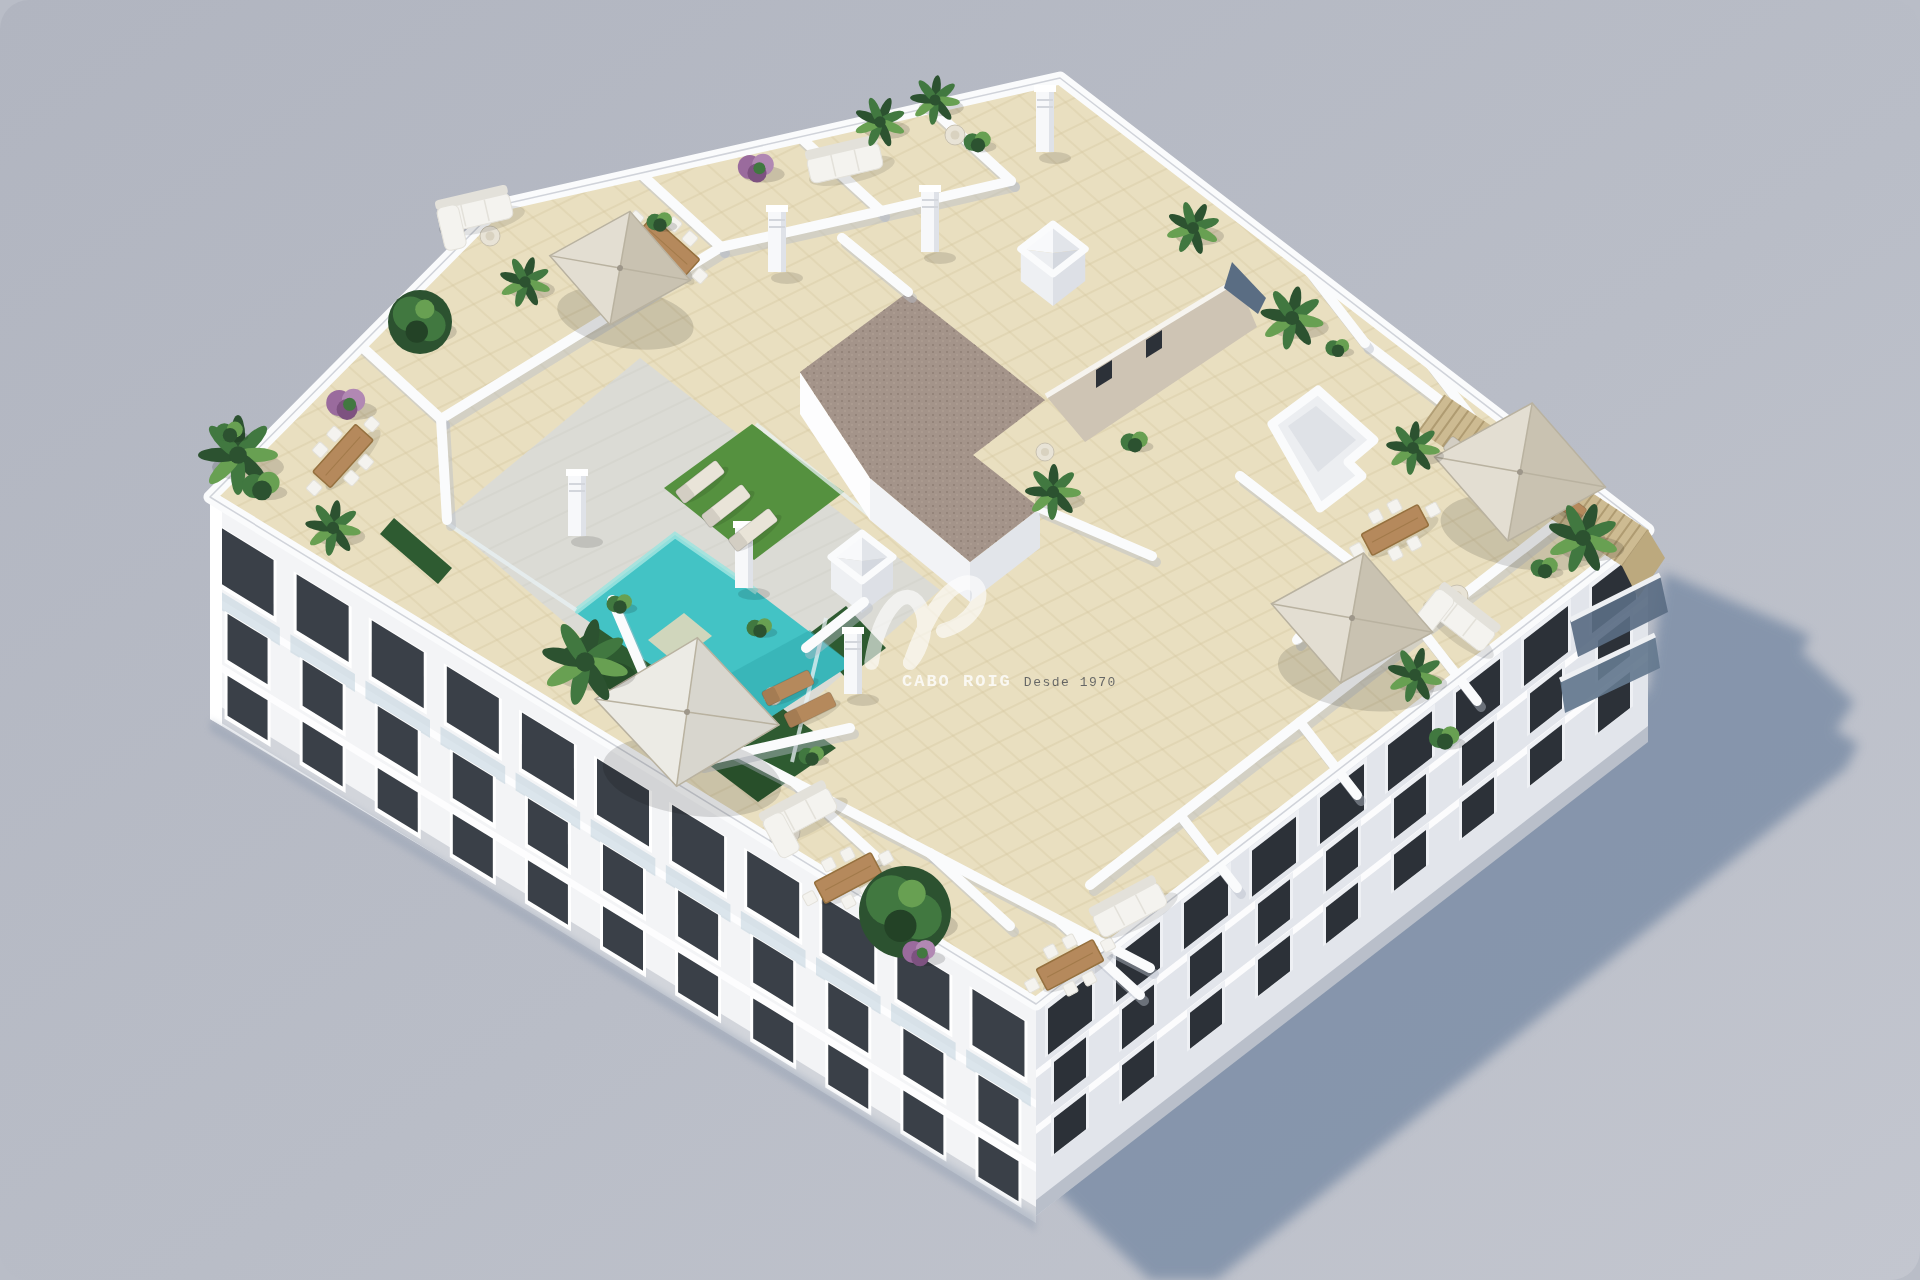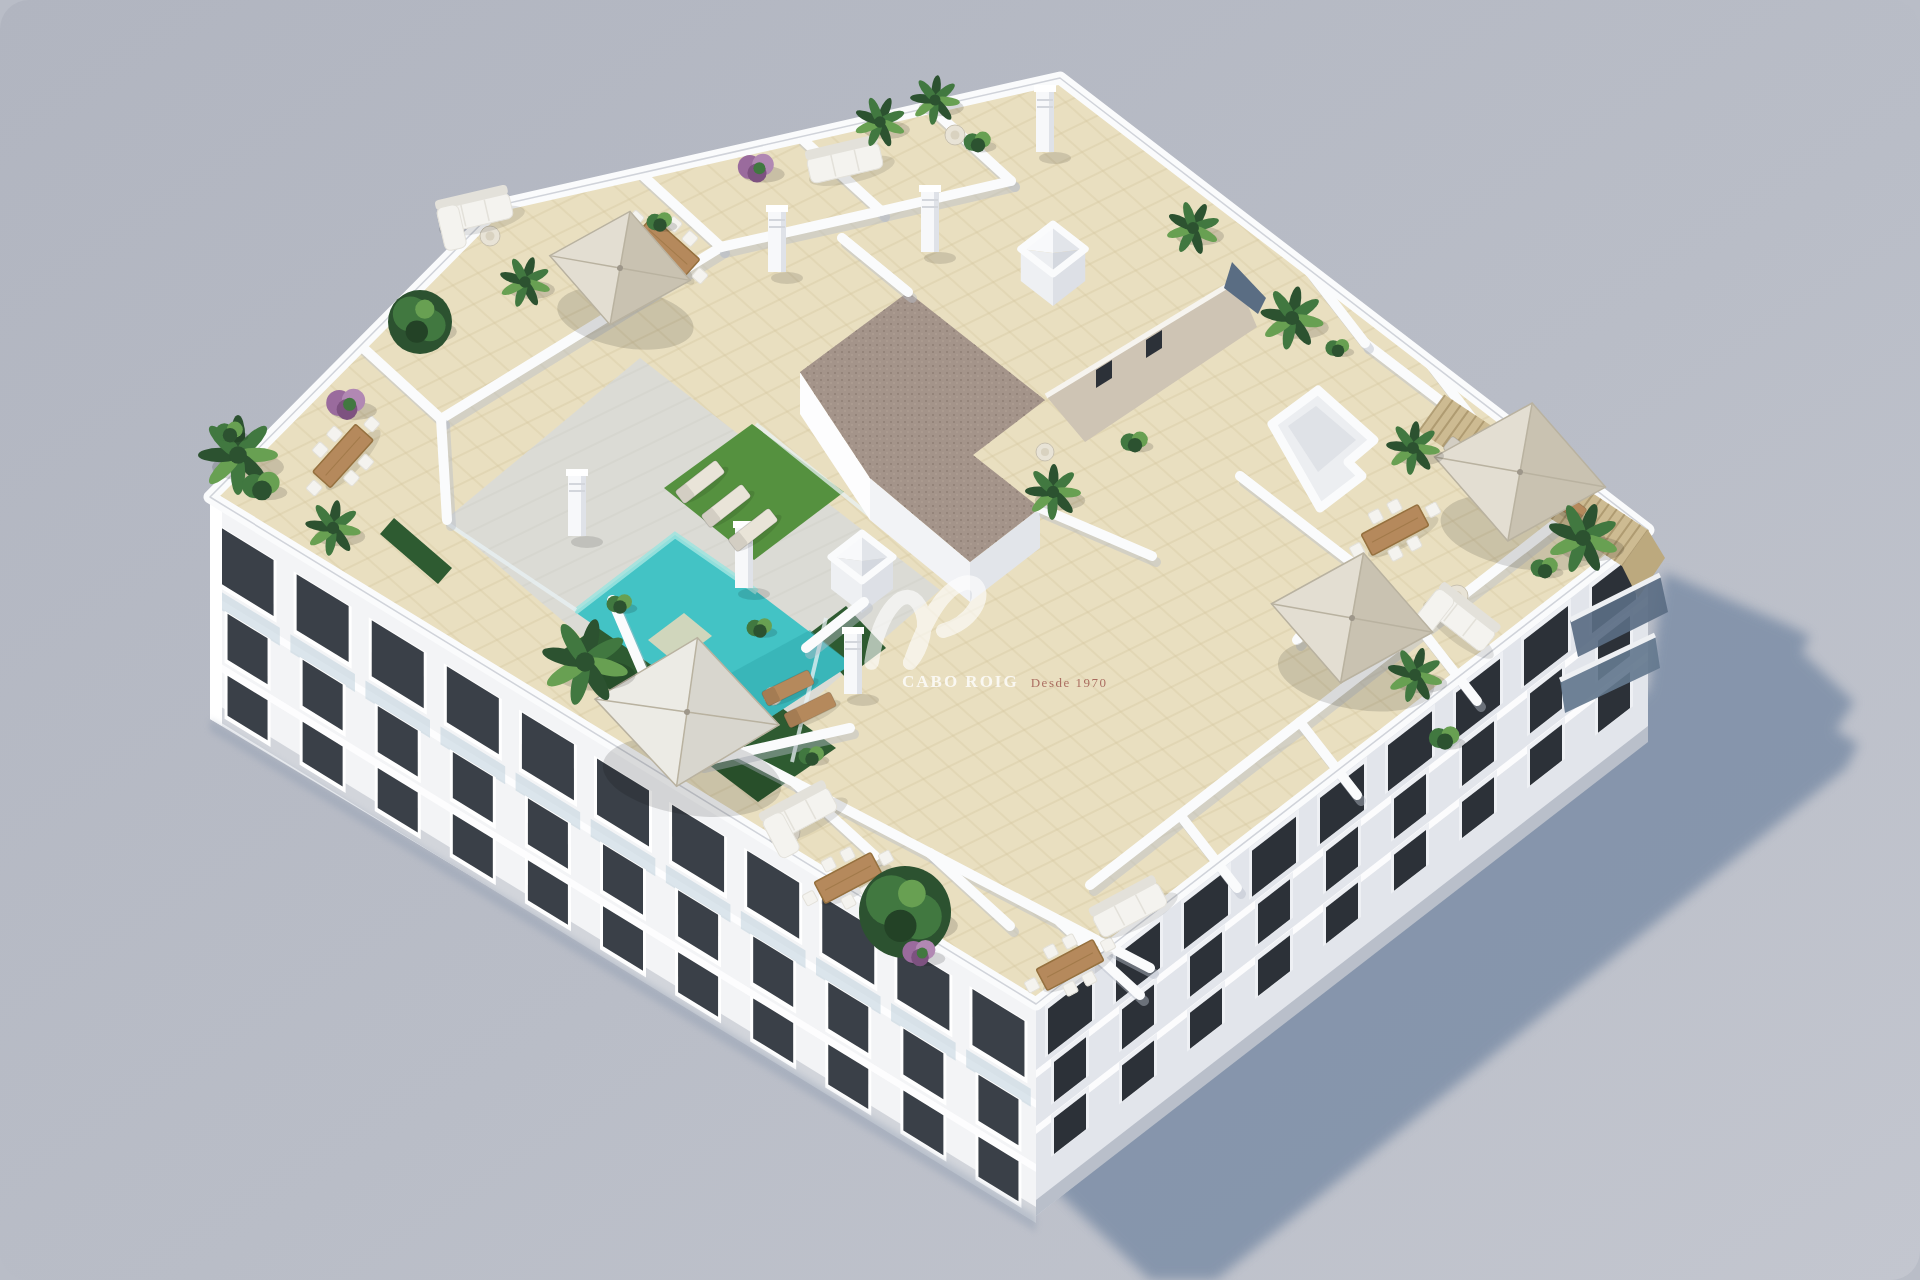--- a/index.html
+++ b/index.html
@@ -1,23 +1,23 @@
 <!DOCTYPE html>
 <html><head>
 <meta charset="utf-8">
 <style>
   html,body{margin:0;padding:0;background:#b9bdc7;}
   .scene{position:relative;width:1920px;height:1280px;overflow:hidden;
-         font-family:Liberation Serif, serif;border-radius:29px;}
+         font-family:Liberation Mono, monospace;border-radius:29px;}
   .scene svg.render{position:absolute;left:0;top:0;width:100%;height:100%;display:block;}
   .watermark{position:absolute;left:852px;top:566px;width:300px;height:150px;pointer-events:none;}
   .wm-logo{position:absolute;left:6px;top:0;width:150px;height:108px;opacity:.62;}
   .wm-text{position:absolute;left:50px;top:106px;white-space:nowrap;display:flex;align-items:baseline;gap:12px;}
   .wm-brand{color:#ffffff;opacity:.8;font-weight:bold;font-size:17px;letter-spacing:2px;}
-  .wm-tag{color:#7f1d1d;opacity:.6;font-size:13px;letter-spacing:1.5px;}
+  .wm-tag{color:#0f172a;opacity:.6;font-size:13px;letter-spacing:1.5px;}
 </style>
 </head>
 <body>
 
 <div class="scene" style="background: rgb(185, 189, 199);">
   <svg class="render" viewBox="0 0 1920 1280" id="render" aria-label="Aerial 3D render of an apartment building with rooftop pool terraces">
       <defs>
         <linearGradient id="bgGrad" x1="0" y1="0" x2="1" y2="1">
           <stop offset="0" stop-color="#b1b5c0"></stop>
           <stop offset="0.55" stop-color="#b9bdc7"></stop>

